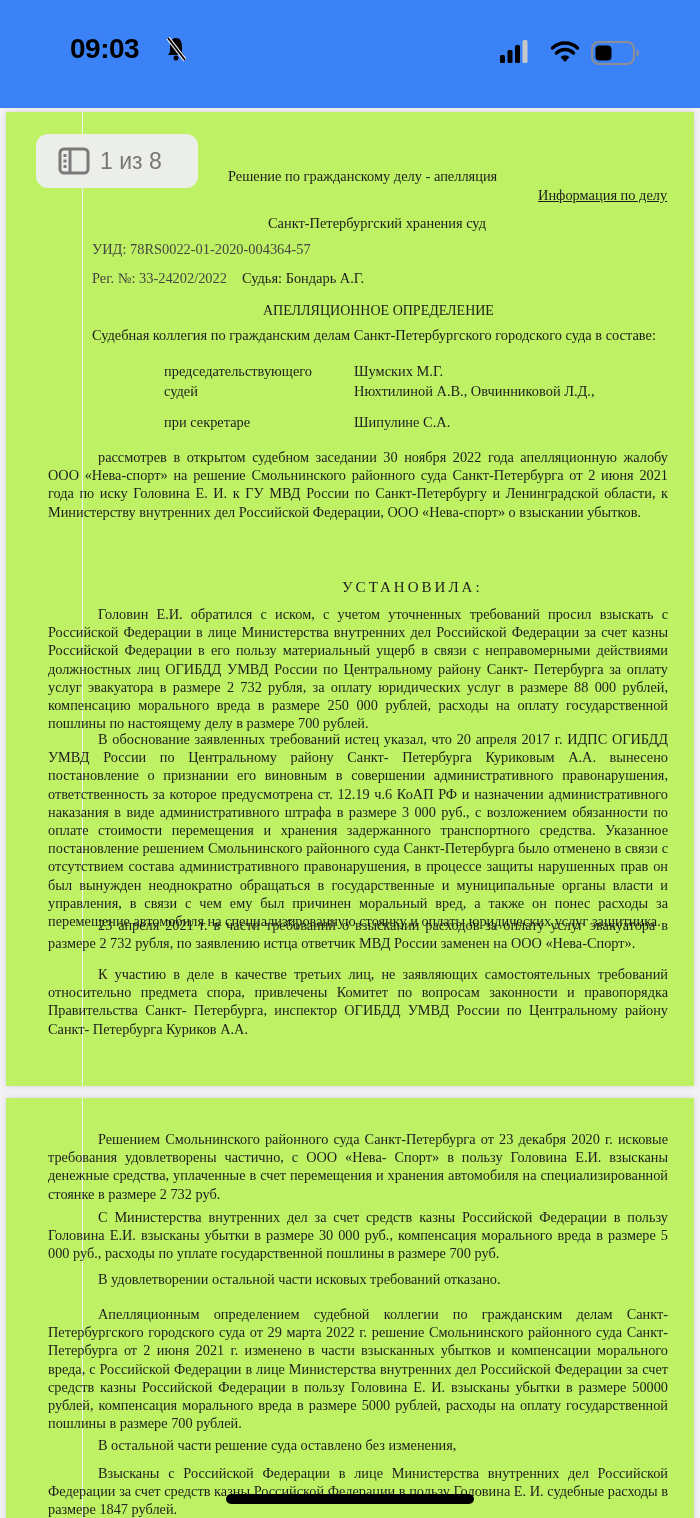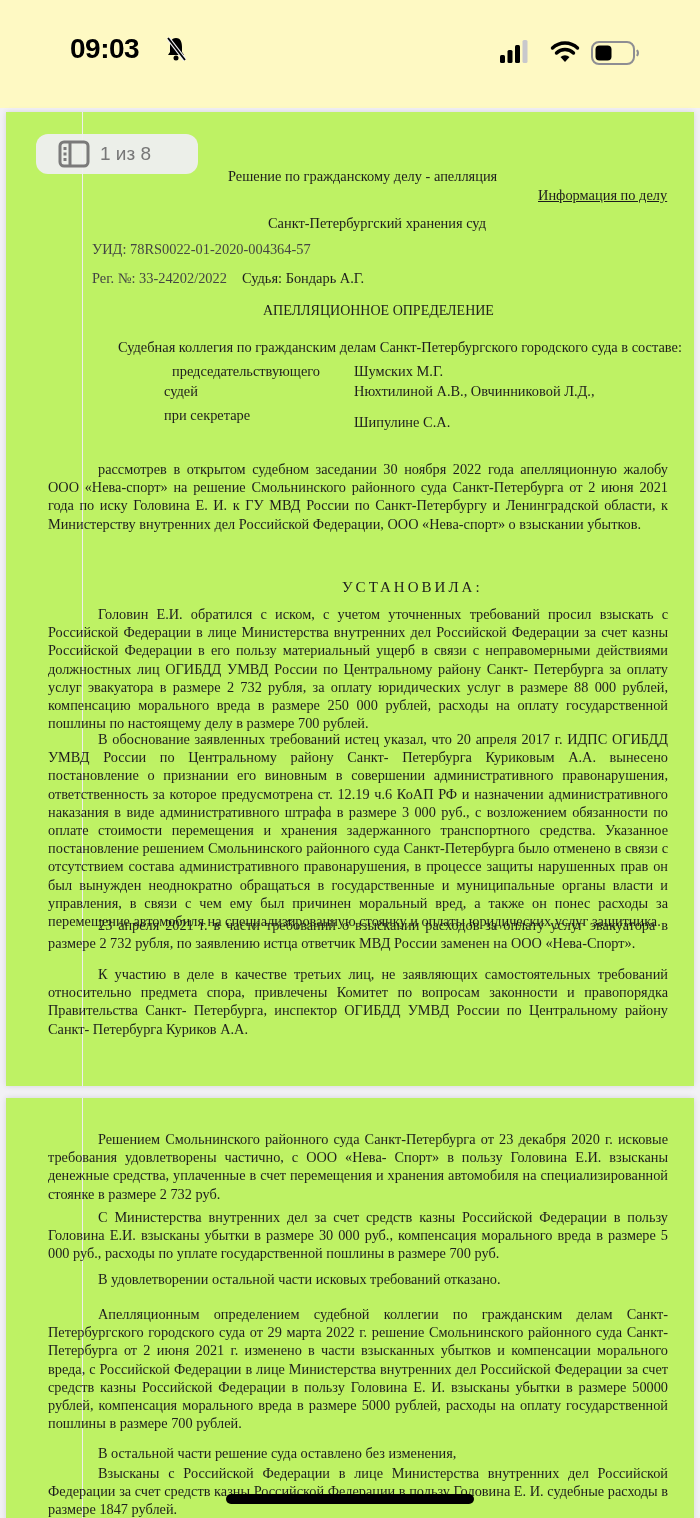--- a/index.html
+++ b/index.html
@@ -3,45 +3,45 @@
 <meta charset="utf-8">
 <style>
   html, body { margin: 0; padding: 0; }
   body {
     width: 700px; height: 1518px; overflow: hidden;
     background: #f2f1f6;
     position: relative;
     font-family: "Liberation Serif", serif;
   }
   
-  .status-bar { position: absolute; left: 0; top: 0; width: 700px; height: 108px; background: #fef9c3; }
+  .status-bar { position: absolute; left: 0; top: 0; width: 700px; height: 108px; background: #3b82f6; }
   .time { position: absolute; left: 70px; top: 33px; font-family: "Liberation Sans", sans-serif; font-weight: 700; font-size: 28px; color: #000; letter-spacing: -0.5px; }
   .bell { position: absolute; left: 120px; top: 36px; width: 20px; height: 26px; }
   .signal { position: absolute; left: 500px; top: 40px; width: 28px; height: 24px; }
   .wifi { position: absolute; left: 550px; top: 38px; width: 30px; height: 26px; }
   .battery { position: absolute; left: 591px; top: 40px; width: 50px; height: 26px; }
 
   
   .page {
     position: absolute; left: 6px; width: 688px; background: #bef264;
     box-shadow: 0 0 6px rgba(0,0,0,0.12);
     color: #1d1d1d;
   }
   .page1 { top: 112px; height: 974px; }
   .page2 { top: 1098px; height: 440px; }
   .page .margin-line { position: absolute; left: 76px; top: 0; bottom: 0; width: 1px; background: #eeeeee; }
 
   .doc { position: absolute; font-size: 14.4px; line-height: 18.5px; }
   .p { position: absolute; left: 42px; width: 620px; text-align: justify; text-indent: 50px; font-size: 14.3px; line-height: 18.2px; }
 
   .badge {
-    position: absolute; left: 36px; top: 134px; width: 162px; height: 40px;
+    position: absolute; left: 36px; top: 134px; width: 162px; height: 54px;
     background: rgba(238,238,240,0.95); border-radius: 12px;
     display: flex; align-items: center; gap: 10px; padding-left: 22px; box-sizing: border-box;
-    font-family: "Liberation Sans", sans-serif; color: #777; font-size: 19px;
+    font-family: "Liberation Sans", sans-serif; color: #777; font-size: 23px;
   }
   .badge svg { width: 32px; height: 28px; }
 
   .home-indicator { position: absolute; left: 226px; top: 1494px; width: 248px; height: 10px; background: #000; border-radius: 5px; }
 </style>
 </head>
 <body>
 
 <div class="status-bar">
   <span class="time">09:03</span>
@@ -72,44 +72,44 @@
 <div class="page page1">
   <div class="margin-line"></div>
 
   <div class="doc" style="left:222px;top:55px;">Решение по гражданскому делу - апелляция</div>
   <div class="doc" style="left:532px;top:74px;text-decoration:underline;">Информация по делу</div>
   <div class="doc" style="left:262px;top:102px;">Санкт-Петербургский хранения суд</div>
   <div class="doc" style="left:86px;top:128px;color:#444;">УИД: 78RS0022-01-2020-004364-57</div>
   <div class="doc" style="left:86px;top:157px;color:#444;text-align:center;">Рег. №: 33-24202/2022</div>
   <div class="doc" style="left:236px;top:157px;">Судья: Бондарь А.Г.</div>
   <div class="doc" style="left:257px;top:190px;font-size:14px;">АПЕЛЛЯЦИОННОЕ ОПРЕДЕЛЕНИЕ</div>
-  <div class="doc" style="left:86px;top:226px;margin-left:26px;">Судебная коллегия по гражданским делам Санкт-Петербургского городского суда в составе:</div>
+  <div class="doc" style="left:86px;top:214px;">Судебная коллегия по гражданским делам Санкт-Петербургского городского суда в составе:</div>
 
-  <div class="doc" style="left:166px;top:250px;">председательствующего</div>
+  <div class="doc" style="left:158px;top:250px;">председательствующего</div>
   <div class="doc" style="left:348px;top:250px;text-align:center;">Шумских М.Г.</div>
   <div class="doc" style="left:158px;top:270px;">судей</div>
   <div class="doc" style="left:348px;top:270px;">Нюхтилиной А.В., Овчинниковой Л.Д.,</div>
-  <div class="doc" style="left:158px;top:294px;">при секретаре</div>
+  <div class="doc" style="left:158px;top:301px;">при секретаре</div>
   <div class="doc" style="left:348px;top:301px;">Шипулине С.А.</div>
 
-  <div class="p" style="top:336px;margin-top:12px;">рассмотрев в открытом судебном заседании 30 ноября 2022 года апелляционную жалобу ООО «Нева-спорт» на решение Смольнинского районного суда Санкт-Петербурга от 2 июня 2021 года по иску Головина Е. И. к ГУ МВД России по Санкт-Петербургу и Ленинградской области, к Министерству внутренних дел Российской Федерации, ООО «Нева-спорт» о взыскании убытков.</div>
+  <div class="p" style="top:336px;">рассмотрев в открытом судебном заседании 30 ноября 2022 года апелляционную жалобу ООО «Нева-спорт» на решение Смольнинского районного суда Санкт-Петербурга от 2 июня 2021 года по иску Головина Е. И. к ГУ МВД России по Санкт-Петербургу и Ленинградской области, к Министерству внутренних дел Российской Федерации, ООО «Нева-спорт» о взыскании убытков.</div>
   <div class="doc" style="left:304px;top:466px;font-size:15px;letter-spacing:3px;margin-left:32px;">УСТАНОВИЛА:</div>
   <div class="p" style="top:493px;">Головин Е.И. обратился с иском, с учетом уточненных требований просил взыскать с Российской Федерации в лице Министерства внутренних дел Российской Федерации за счет казны Российской Федерации в его пользу материальный ущерб в связи с неправомерными действиями должностных лиц ОГИБДД УМВД России по Центральному району Санкт- Петербурга за оплату услуг эвакуатора в размере 2 732 рубля, за оплату юридических услуг в размере 88 000 рублей, компенсацию морального вреда в размере 250 000 рублей, расходы на оплату государственной пошлины по настоящему делу в размере 700 рублей.</div>
   <div class="p" style="top:618px;">В обоснование заявленных требований истец указал, что 20 апреля 2017 г. ИДПС ОГИБДД УМВД России по Центральному району Санкт- Петербурга Куриковым А.А. вынесено постановление о признании его виновным в совершении административного правонарушения, ответственность за которое предусмотрена ст. 12.19 ч.6 КоАП РФ и назначении административного наказания в виде административного штрафа в размере 3 000 руб., с возложением обязанности по оплате стоимости перемещения и хранения задержанного транспортного средства. Указанное постановление решением Смольнинского районного суда Санкт-Петербурга было отменено в связи с отсутствием состава административного правонарушения, в процессе защиты нарушенных прав он был вынужден неоднократно обращаться в государственные и муниципальные органы власти и управления, в связи с чем ему был причинен моральный вред, а также он понес расходы за перемещение автомобиля на специализированную стоянку и оплаты юридических услуг защитника.</div>
   <div class="p" style="top:804px;">23 апреля 2021 г. в части требований о взыскании расходов за оплату услуг эвакуатора в размере 2 732 рубля, по заявлению истца ответчик МВД России заменен на ООО «Нева-Спорт».</div>
   <div class="p" style="top:853px;">К участию в деле в качестве третьих лиц, не заявляющих самостоятельных требований относительно предмета спора, привлечены Комитет по вопросам законности и правопорядка Правительства Санкт- Петербурга, инспектор ОГИБДД УМВД России по Центральному району Санкт- Петербурга Куриков А.А.</div>
 </div>
 
 <div class="page page2">
   <div class="margin-line"></div>
   <div class="p" style="top:32px;">Решением Смольнинского районного суда Санкт-Петербурга от 23 декабря 2020 г. исковые требования удовлетворены частично, с ООО «Нева- Спорт» в пользу Головина Е.И. взысканы денежные средства, уплаченные в счет перемещения и хранения автомобиля на специализированной стоянке в размере 2 732 руб.</div>
   <div class="p" style="top:110px;">С Министерства внутренних дел за счет средств казны Российской Федерации в пользу Головина Е.И. взысканы убытки в размере 30 000 руб., компенсация морального вреда в размере 5 000 руб., расходы по уплате государственной пошлины в размере 700 руб.</div>
   <div class="p" style="top:172px;">В удовлетворении остальной части исковых требований отказано.</div>
   <div class="p" style="top:207px;">Апелляционным определением судебной коллегии по гражданским делам Санкт-Петербургского городского суда от 29 марта 2022 г. решение Смольнинского районного суда Санкт-Петербурга от 2 июня 2021 г. изменено в части взысканных убытков и компенсации морального вреда, с Российской Федерации в лице Министерства внутренних дел Российской Федерации за счет средств казны Российской Федерации в пользу Головина Е. И. взысканы убытки в размере 50000 рублей, компенсация морального вреда в размере 5000 рублей, расходы на оплату государственной пошлины в размере 700 рублей.</div>
-  <div class="p" style="top:338px;margin-top:8px;">В остальной части решение суда оставлено без изменения,</div>
+  <div class="p" style="top:338px;">В остальной части решение суда оставлено без изменения,</div>
   <div class="p" style="top:366px;">Взысканы с Российской Федерации в лице Министерства внутренних дел Российской Федерации за счет средств казны Российской Федерации в пользу Головина Е. И. судебные расходы в размере 1847 рублей.</div>
 </div>
 
 <div class="badge">
   <svg viewBox="0 0 32 28">
     <rect x="2" y="2" width="28" height="24" rx="4" fill="none" stroke="#7a7a7a" stroke-width="3"></rect>
     <line x1="12" y1="2" x2="12" y2="26" stroke="#7a7a7a" stroke-width="3"></line>
     <rect x="5.5" y="7" width="3" height="3" fill="#7a7a7a"></rect>
     <rect x="5.5" y="12.5" width="3" height="3" fill="#7a7a7a"></rect>
     <rect x="5.5" y="18" width="3" height="3" fill="#7a7a7a"></rect>

